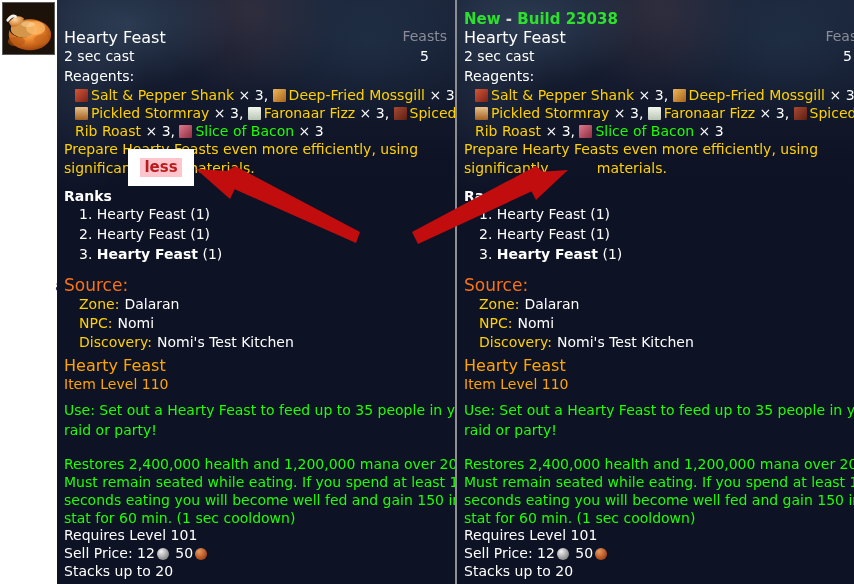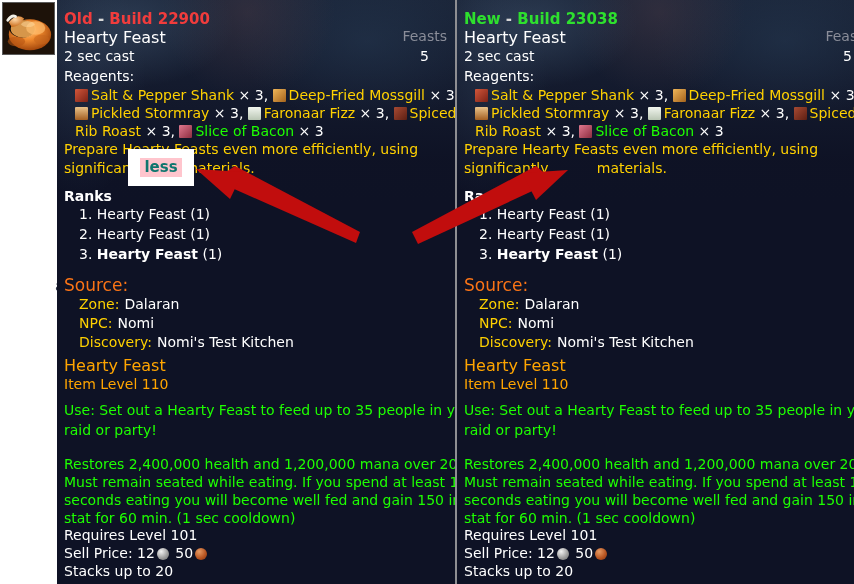--- a/index.html
+++ b/index.html
@@ -117,21 +117,21 @@
 
   
   .hl-box {
     position:absolute;
     background:#ffffff;
     display:flex; align-items:center; justify-content:center;
   }
   .hl-word {
     font-family:"DejaVu Sans", sans-serif;
     font-size:15px; font-weight:bold;
-    color:#0f766e;
+    color:#b91c1c;
     padding:1px 4px 2px 4px;
     line-height:1.1;
   }
   .hl-less  { background:#ffc5cd; }
   .hl-fewer { background:#a6f2a6; }
 
   
   .arrows { position:absolute; inset:0; pointer-events:none; }
 
   
@@ -158,25 +158,20 @@
   <div class="page-bg"></div>
   <div class="bg-dark"></div>
 
   <div class="bg-text" style="left:60px; top:182px;">aft item level 880 goggles, there are four new neck enchants, and jewelcrafters will get</div>
   <div class="bg-text" style="left:55px; top:278px;">are just tooltip corrections.</div>
 
   <div class="panel panel-old">
     <div class="panel-art"></div>
     <div class="panel-inner">
 
-      <div class="t build-old" style="left:7px; top:10px;">
-        <span>Old</span>
-        <span class="build-dash">-</span>
-        <span class="build-num-old">Build 22900</span>
-      </div>
 
       <div class="t spell-name" style="left:7px; top:28px;">Hearty Feast</div>
       <div class="t cast" style="left:7px; top:48px;">2 sec cast</div>
 
       <div class="t feasts-label" style="right:8px; top:28px;">Feasts</div>
       <div class="t feasts-count" style="right:26px; top:48px;">5</div>
 
       <div class="t reagents-label" style="left:7px; top:68px;">Reagents:</div>
 
       <div class="reagent-line" style="left:18px; top:86px;">

